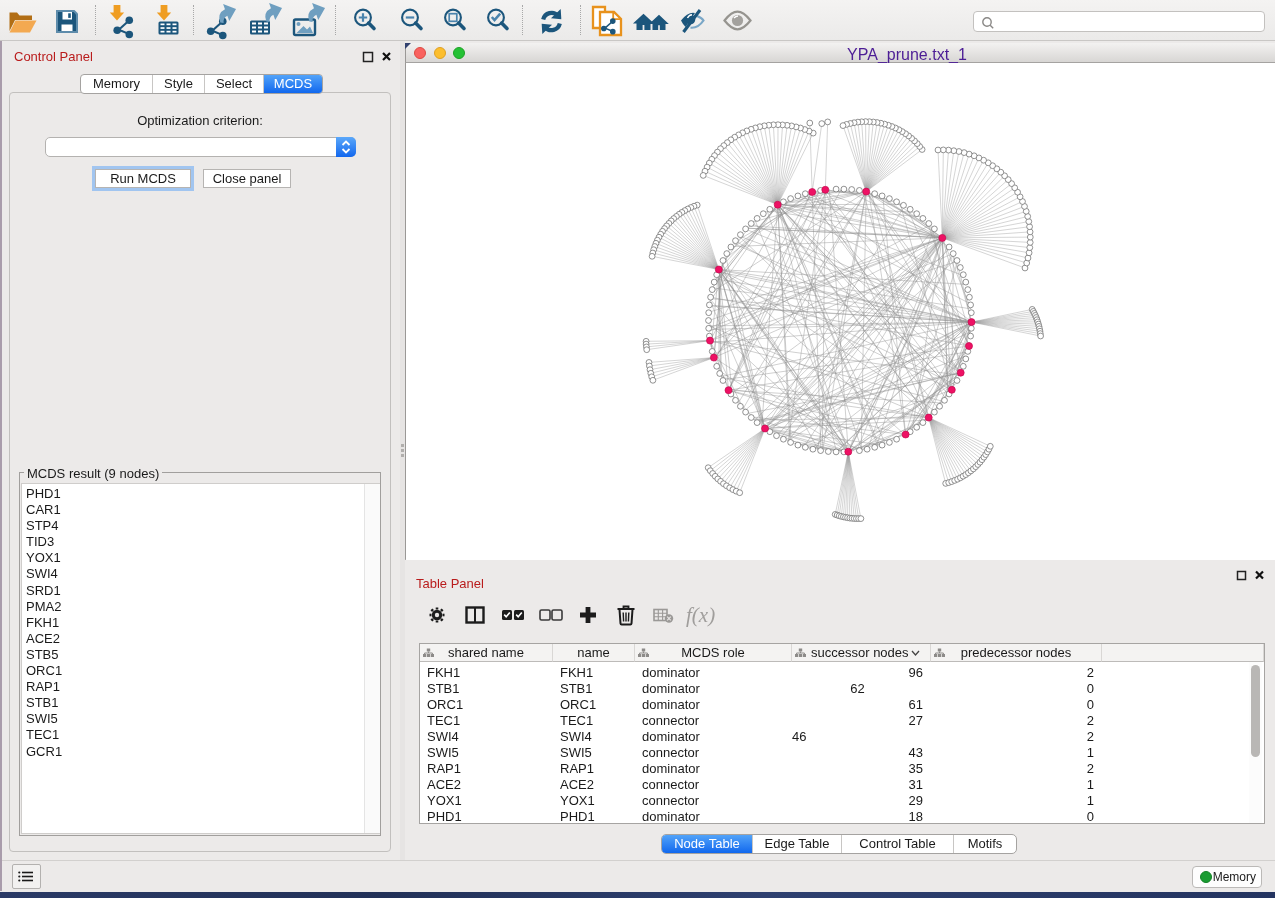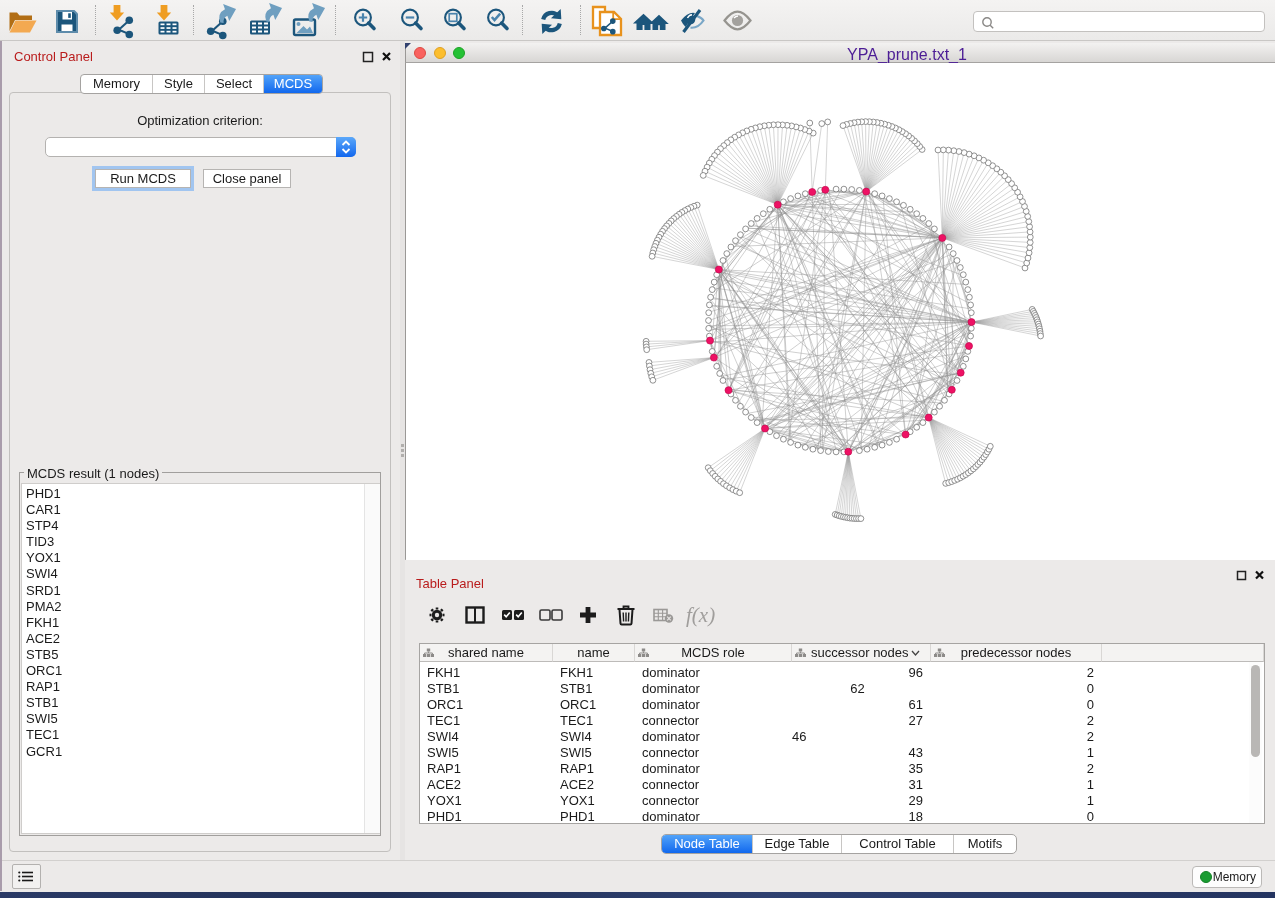--- a/index.html
+++ b/index.html
@@ -207,21 +207,21 @@
 <div class="abs" id="optlab">Optimization criterion:</div>
 <div class="abs" id="combo">
     <span class="cap"><svg width="20" height="20" viewBox="0 0 20 20">
         <path d="M6.5 8 L10 4.5 L13.5 8" fill="none" stroke="#fff" stroke-width="1.8"></path>
         <path d="M6.5 12 L10 15.5 L13.5 12" fill="none" stroke="#fff" stroke-width="1.8"></path>
       </svg></span>
   </div>
 <div class="btn" id="runbtn">Run MCDS</div>
 <div class="btn" id="closebtn">Close panel</div>
 <div class="abs" id="fieldset"></div>
-<div class="abs" id="fieldlab">MCDS result (1 nodes)</div>
+<div class="abs" id="fieldlab">MCDS result (9 nodes)</div>
 <div class="abs" id="mlist">PHD1<br>CAR1<br>STP4<br>TID3<br>YOX1<br>SWI4<br>SRD1<br>PMA2<br>FKH1<br>ACE2<br>STB5<br>ORC1<br>RAP1<br>STB1<br>SWI5<br>TEC1<br>GCR1</div>
 <div class="abs" id="mscroll"></div>
 
 <div class="abs" id="vsplit"></div>
 <div class="abs" style="left:401px;top:444px;width:3px;height:3px;background:#b0aeac;box-shadow:0 5px 0 #b0aeac,0 10px 0 #b0aeac"></div>
 <div class="abs" style="left:836px;top:555px;width:7px;height:5px;background:#c8c6c4;border:1px solid #aaa8a6"></div>
 <div class="abs" id="netframe"></div>
 <div class="abs" id="nettitle"></div>
 <svg class="abs" width="6" height="6" style="left:405px;top:43px">
     <path d="M0 0 L6 0 L0 6 Z" fill="#31406e"></path>

